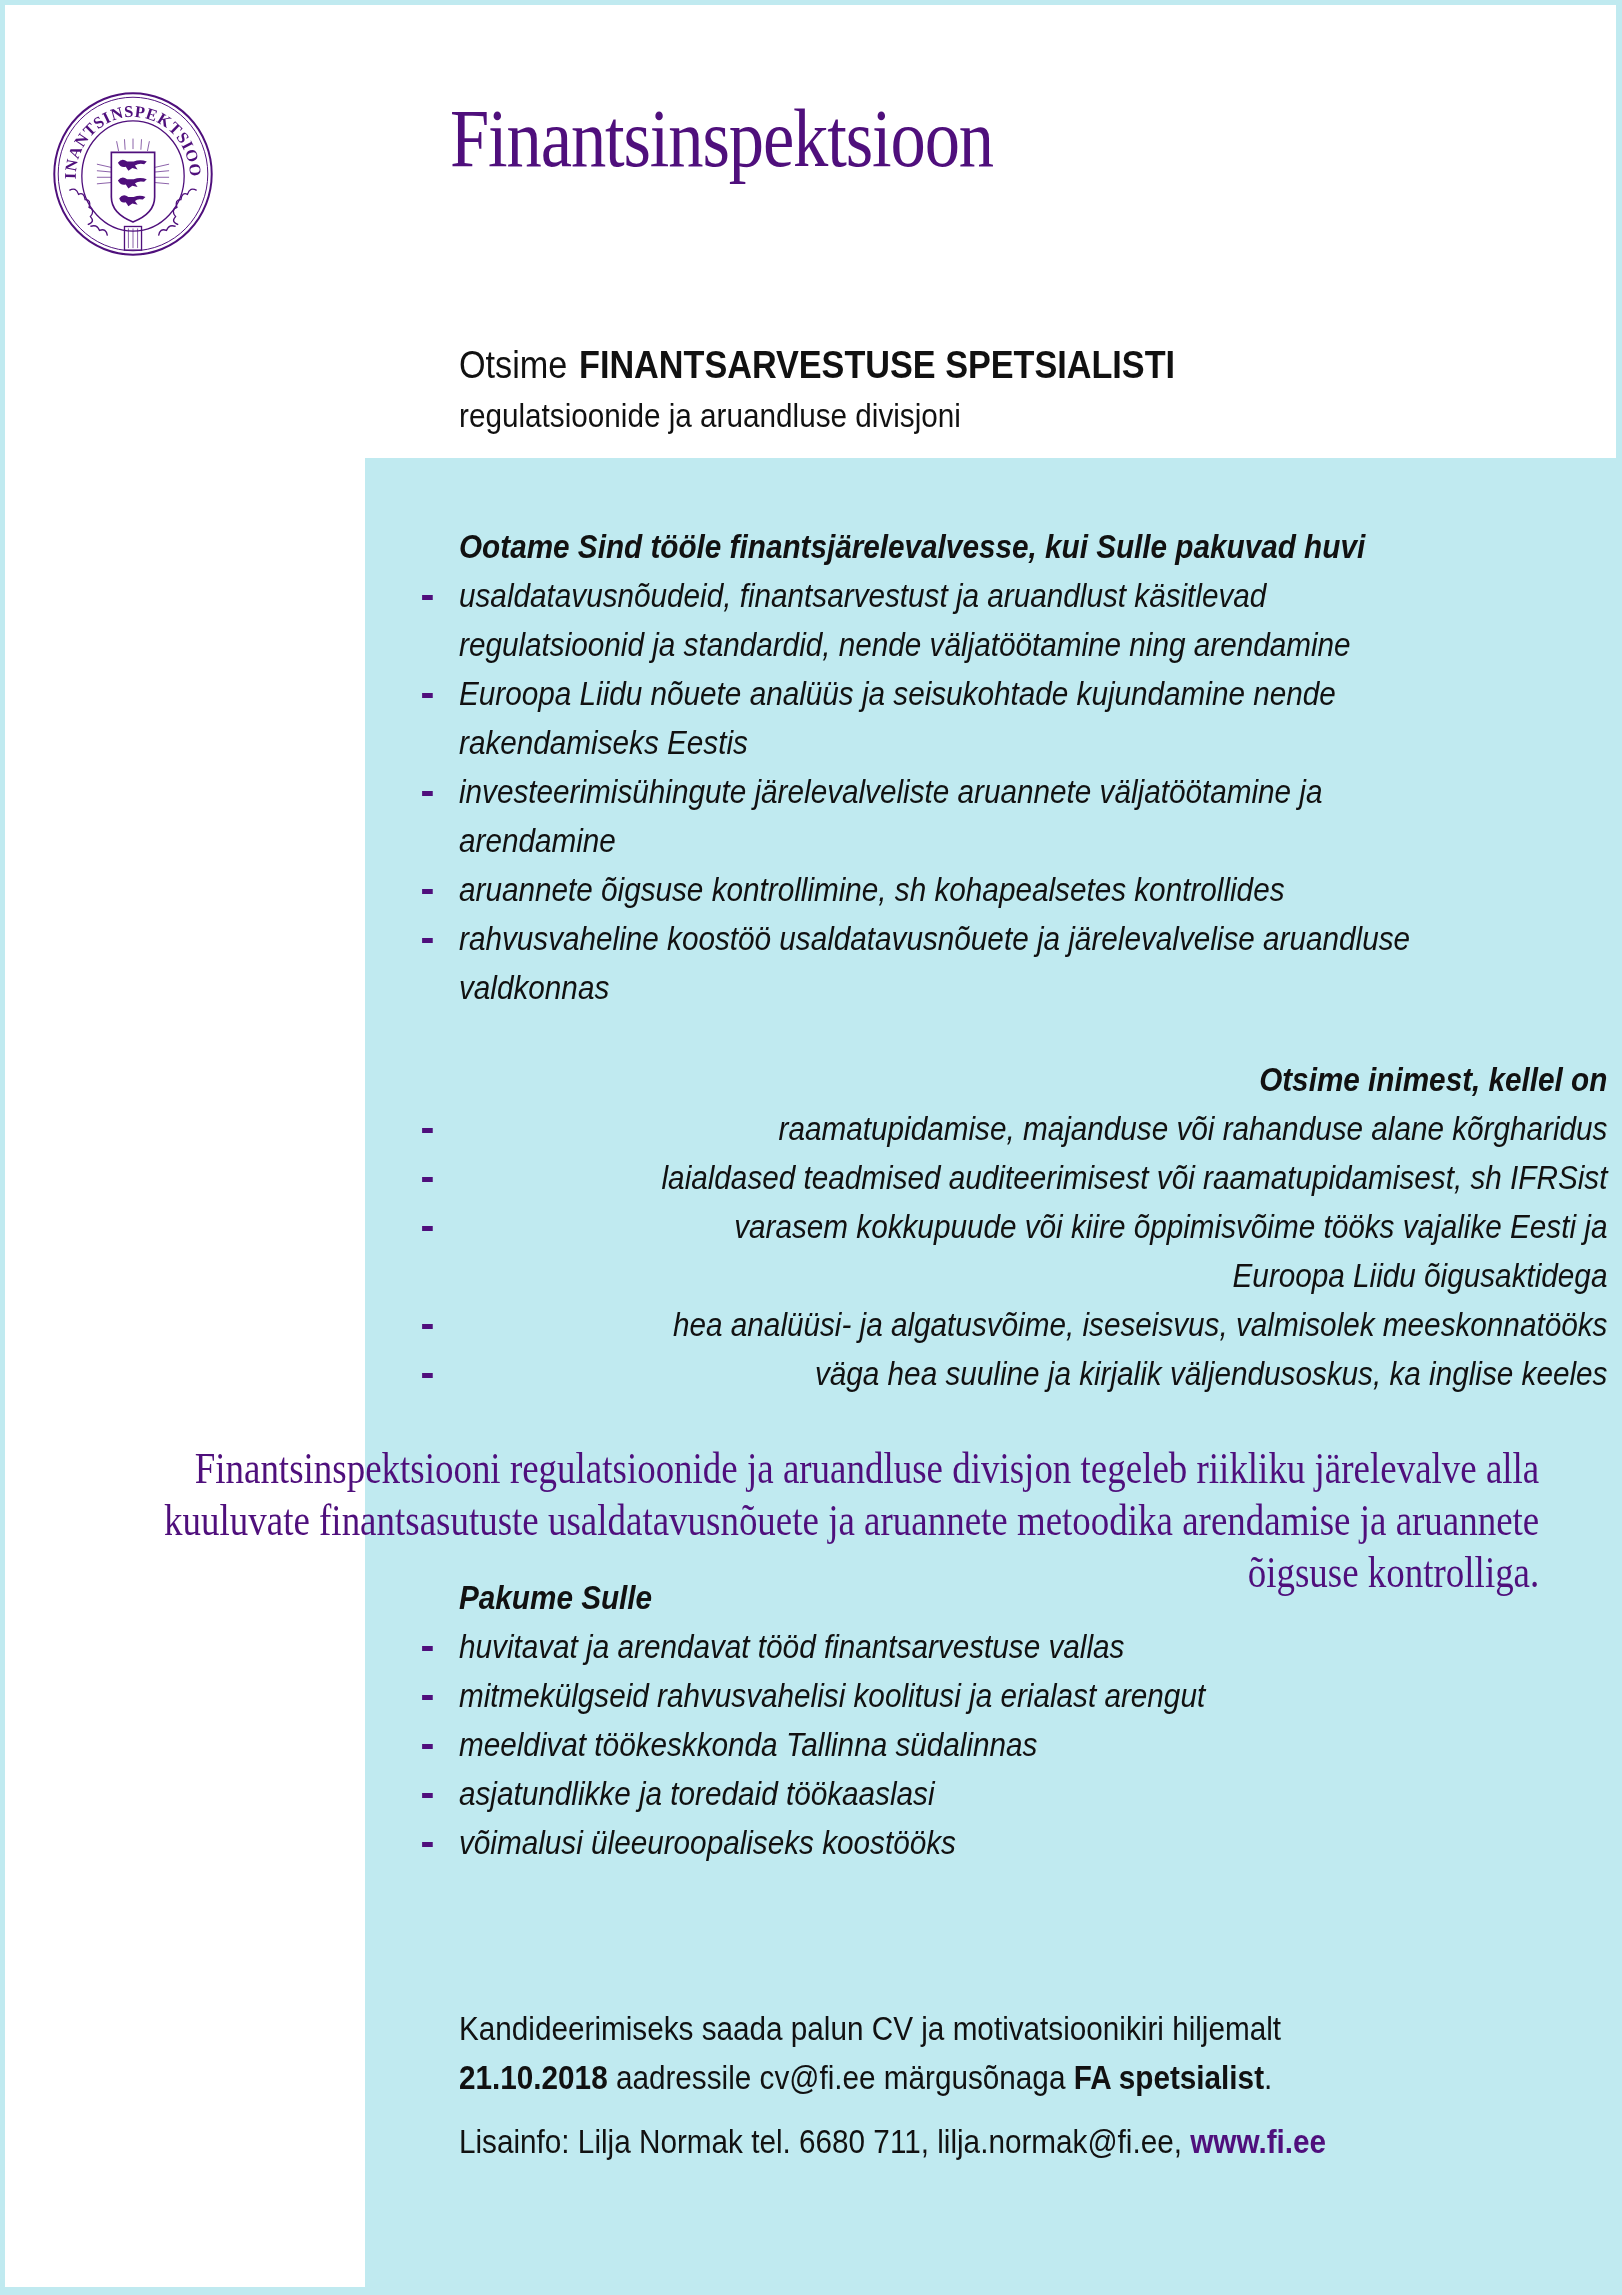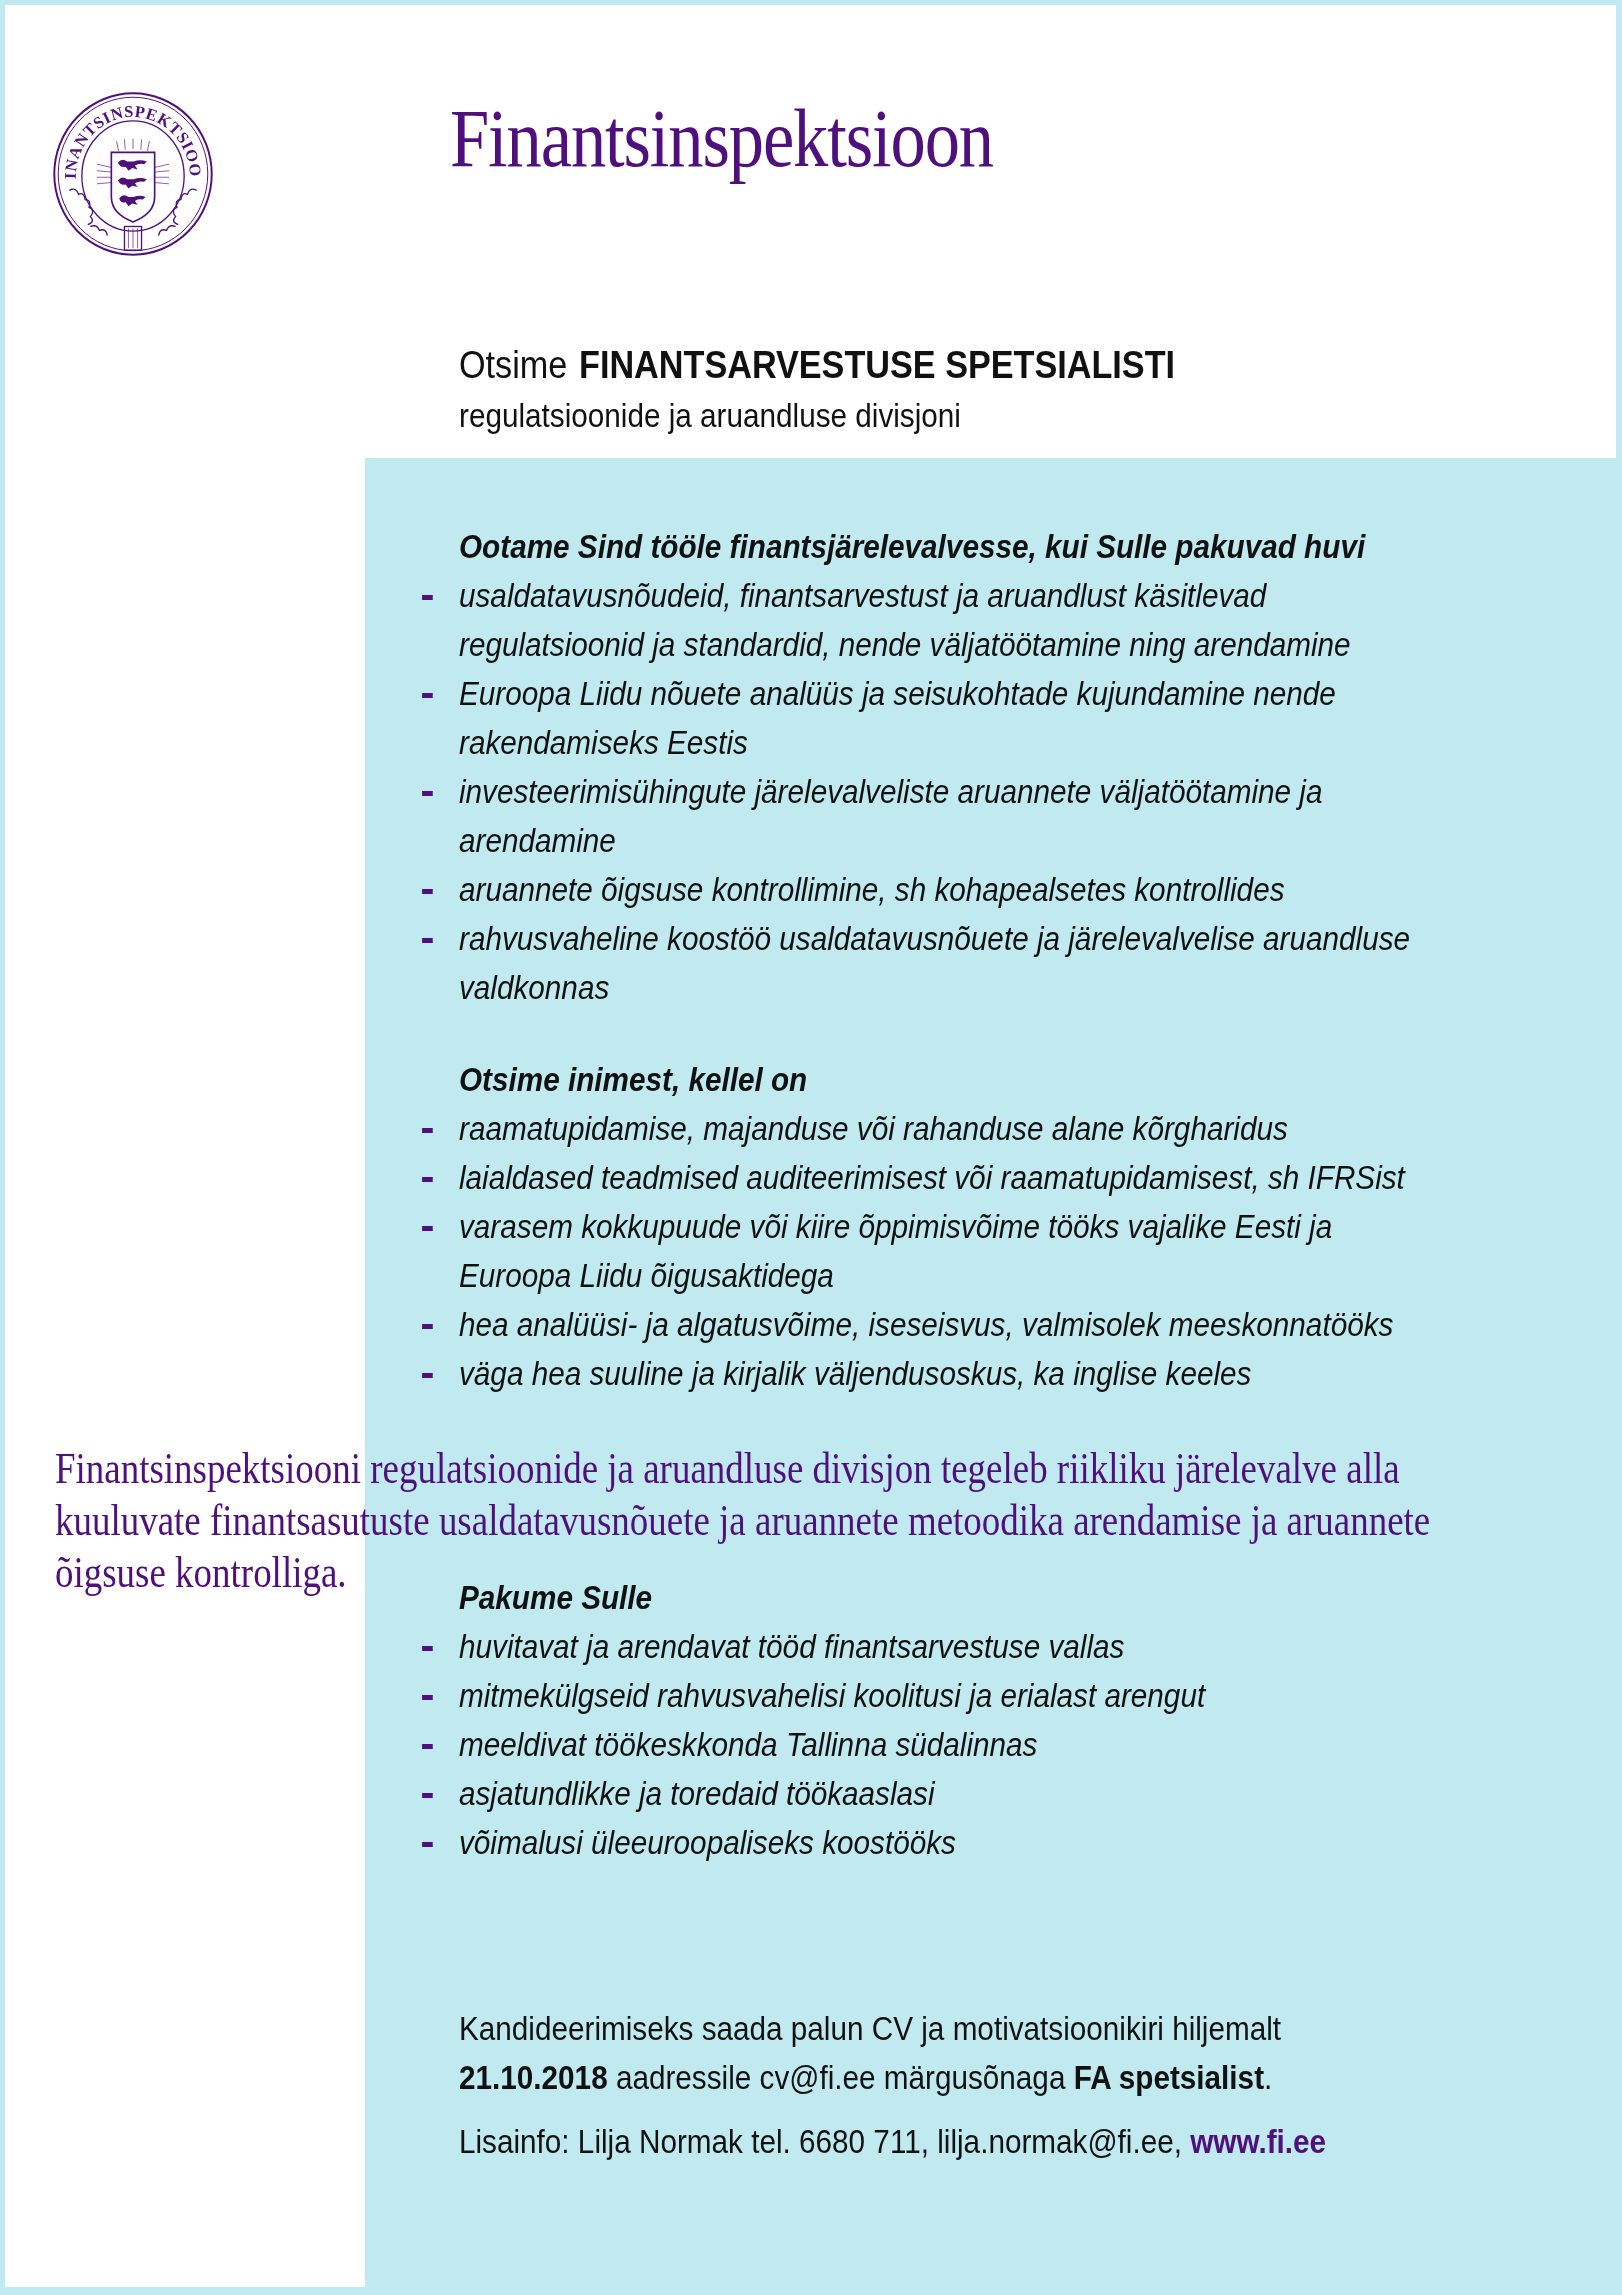--- a/index.html
+++ b/index.html
@@ -53,21 +53,21 @@
   }
   .section ul { margin: 0; padding: 0; list-style: none; }
   .section li { position: relative; margin: 0; }
   .bullet {
     position: absolute; left: -41px; top: 23.6px; width: 11.8px; height: 5.2px;
     background: #4f0f7c;
   }
   .intro {
     position: absolute; left: 55px; top: 1443px; width: 1544px;
     font-family: "Liberation Serif", serif;
-    font-size: 44px; line-height: 52px; color: #4f0f7c;
+    font-size: 44px; line-height: 52px; color: #4f0f7c; text-align: right;
   }
   .intro .inner { transform: scaleX(0.84); transform-origin: left top; width: 1767px; }
   .apply {
     position: absolute; left: 459px; top: 2004px;
     font-size: 33px; line-height: 49px;
   }
   .apply .inner, .contact .inner { transform: scaleX(0.9); transform-origin: left top; width: 1276px; }
   .contact {
     position: absolute; left: 459px; top: 2117px;
     font-size: 33px; line-height: 49px;
@@ -142,21 +142,21 @@
     <ul>
       <li><span class="bullet"></span><span style="display:inline-block;width:1047px;">usaldatavusnõudeid, finantsarvestust ja aruandlust käsitlevad regulatsioonid ja standardid, nende väljatöötamine ning arendamine</span></li>
       <li><span class="bullet"></span><span style="display:inline-block;width:1047px;">Euroopa Liidu nõuete analüüs ja seisukohtade kujundamine nende rakendamiseks Eestis</span></li>
       <li><span class="bullet"></span><span style="display:inline-block;width:1047px;">investeerimisühingute järelevalveliste aruannete väljatöötamine ja arendamine</span></li>
       <li><span class="bullet"></span><span style="display:inline-block;width:1047px;">aruannete õigsuse kontrollimine, sh kohapealsetes kontrollides</span></li>
       <li><span class="bullet"></span><span style="display:inline-block;width:1112px;">rahvusvaheline koostöö usaldatavusnõuete ja järelevalvelise aruandluse valdkonnas</span></li>
     </ul>
   </div>
 </div>
 
-<div class="section" style="top: 1055px;">
+<div class="section" style="top: 1055px; text-align: right;">
   <div class="inner">
     <h2>Otsime inimest, kellel on</h2>
     <ul>
       <li><span class="bullet"></span><span>raamatupidamise, majanduse või rahanduse alane kõrgharidus</span></li>
       <li><span class="bullet"></span><span>laialdased teadmised auditeerimisest või raamatupidamisest, sh IFRSist</span></li>
       <li><span class="bullet"></span><span style="display:inline-block;width:1080px;">varasem kokkupuude või kiire õppimisvõime tööks vajalike Eesti ja Euroopa Liidu õigusaktidega</span></li>
       <li><span class="bullet"></span><span>hea analüüsi- ja algatusvõime, iseseisvus, valmisolek meeskonnatööks</span></li>
       <li><span class="bullet"></span><span>väga hea suuline ja kirjalik väljendusoskus, ka inglise keeles</span></li>
     </ul>
   </div>

